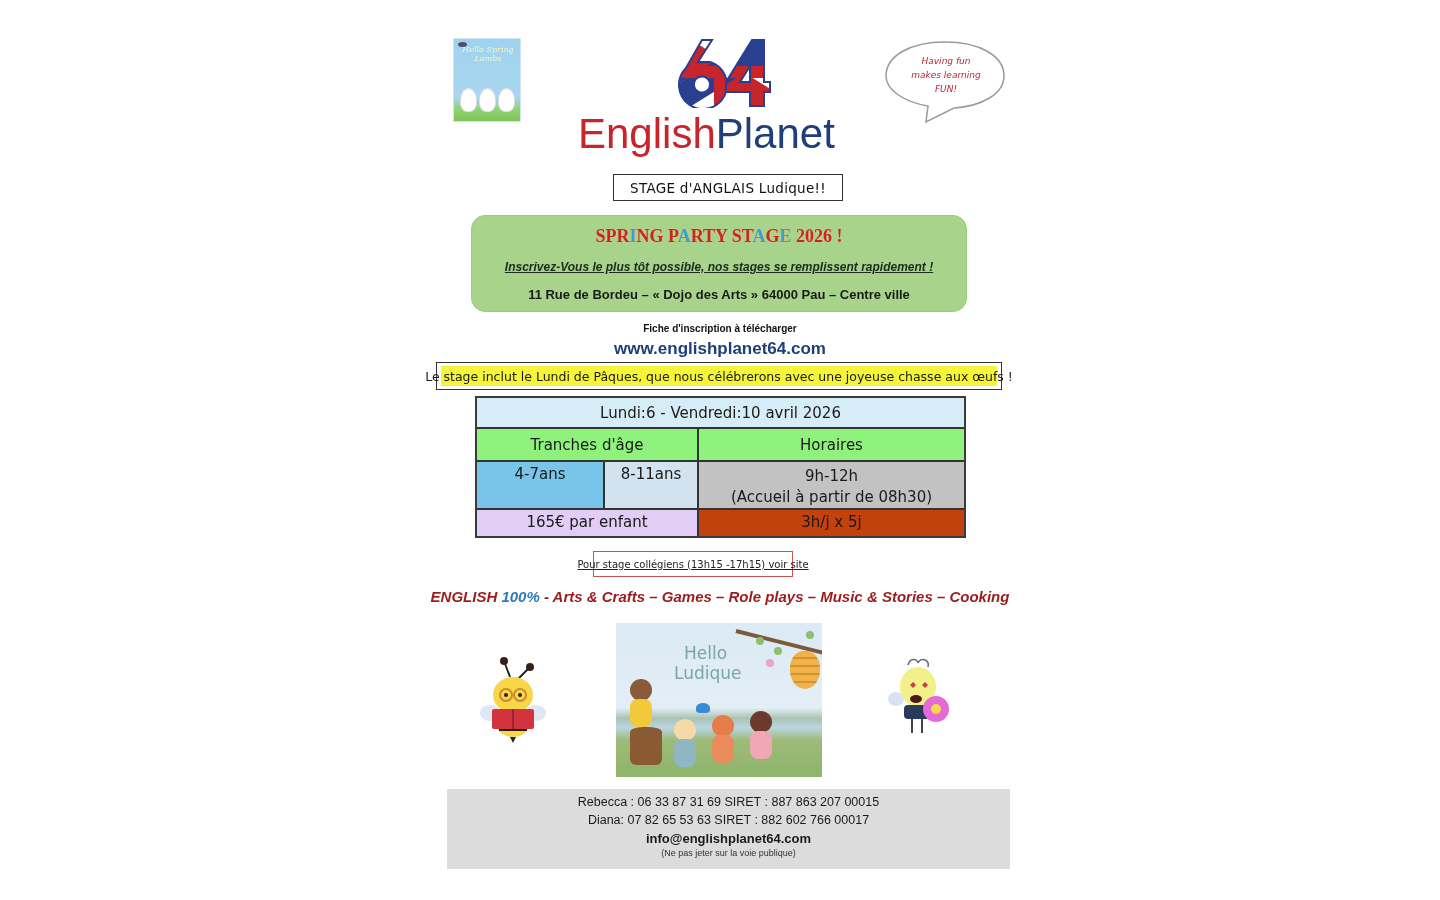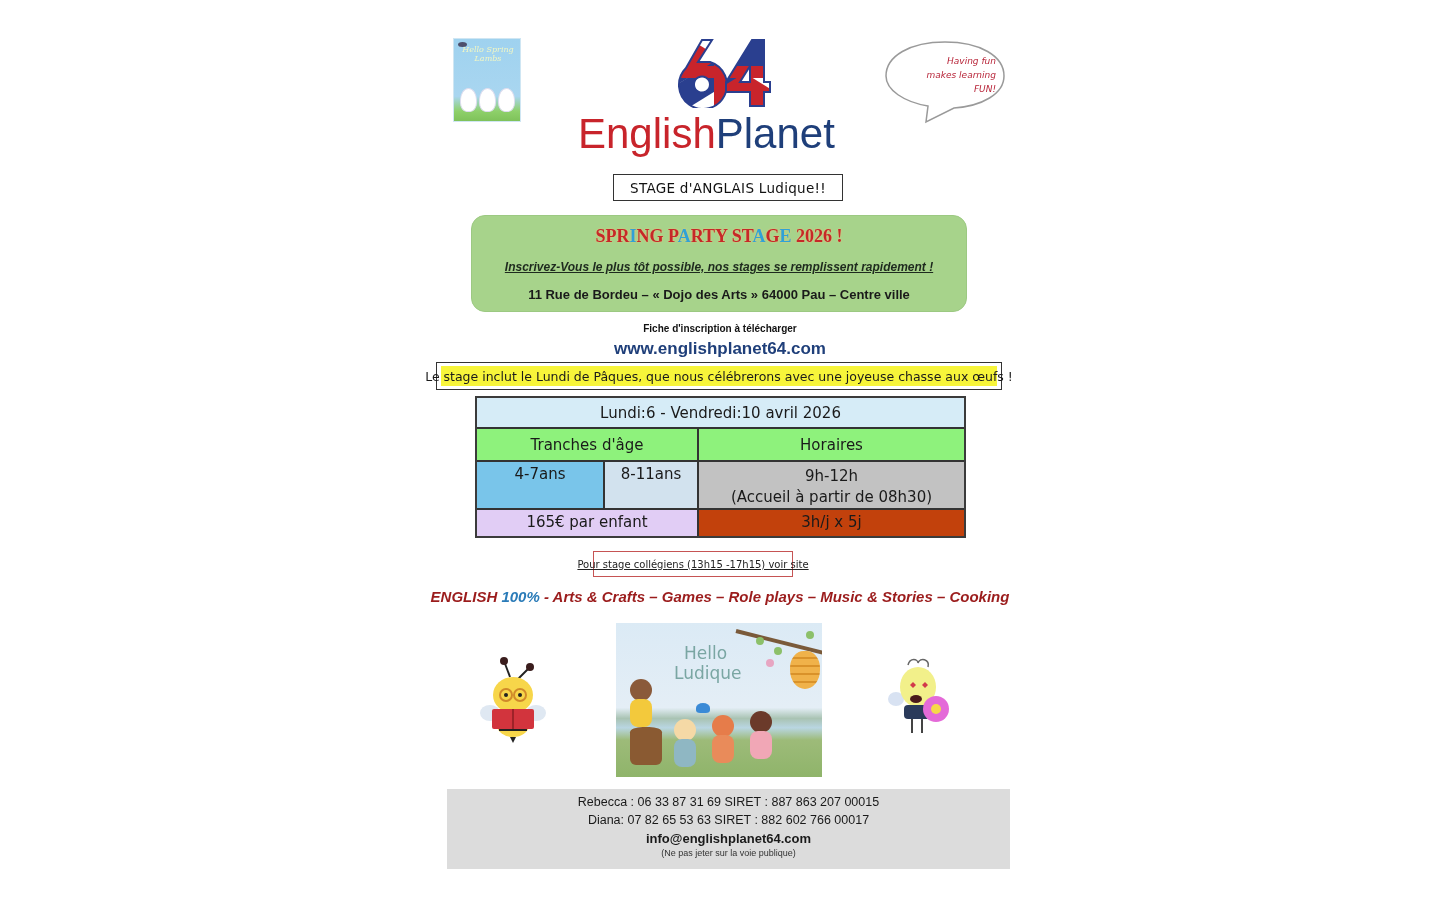--- a/index.html
+++ b/index.html
@@ -24,21 +24,21 @@
   .brand {
     left: 578px; top: 108px; width: 290px; height: 52px;
     font-family: "Liberation Sans", sans-serif; font-size: 42px; line-height: 52px; white-space: nowrap;
   }
   .brand .english { color: #c8242b; }
   .brand .planet { color: #1f3f7a; }
 
   
   .bubble { left: 882px; top: 38px; width: 126px; height: 88px; }
   .bubble-text {
-    left: 896px; top: 54px; width: 100px; text-align: right;
+    left: 896px; top: 54px; width: 100px; text-align: center;
     font-family: "DejaVu Sans", sans-serif; font-size: 9px; line-height: 14px; color: #b8263a; font-style: italic;
   }
 
   
   .stage-box {
     left: 613px; top: 174px; width: 230px; height: 27px;
     border: 1.5px solid #333; display: flex; align-items: center; justify-content: center;
     font-size: 13.5px; letter-spacing: 0.3px; color: #111;
   }
 

